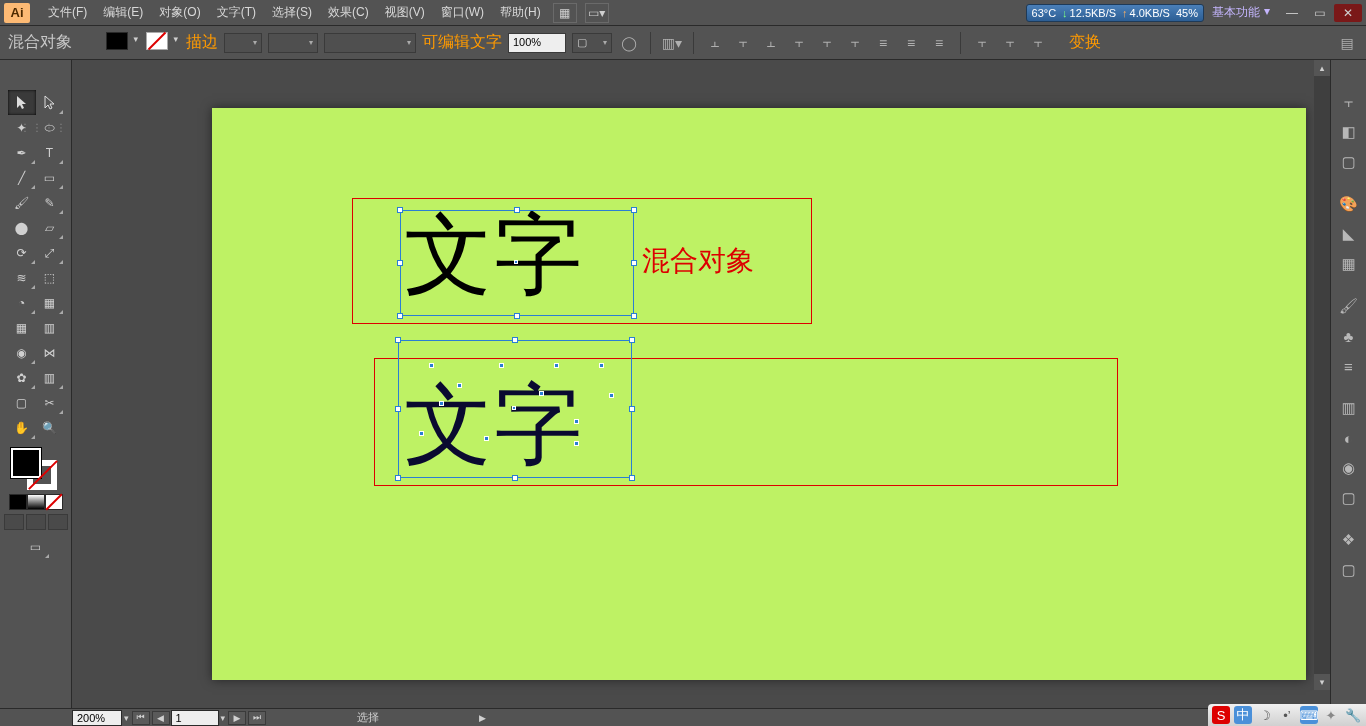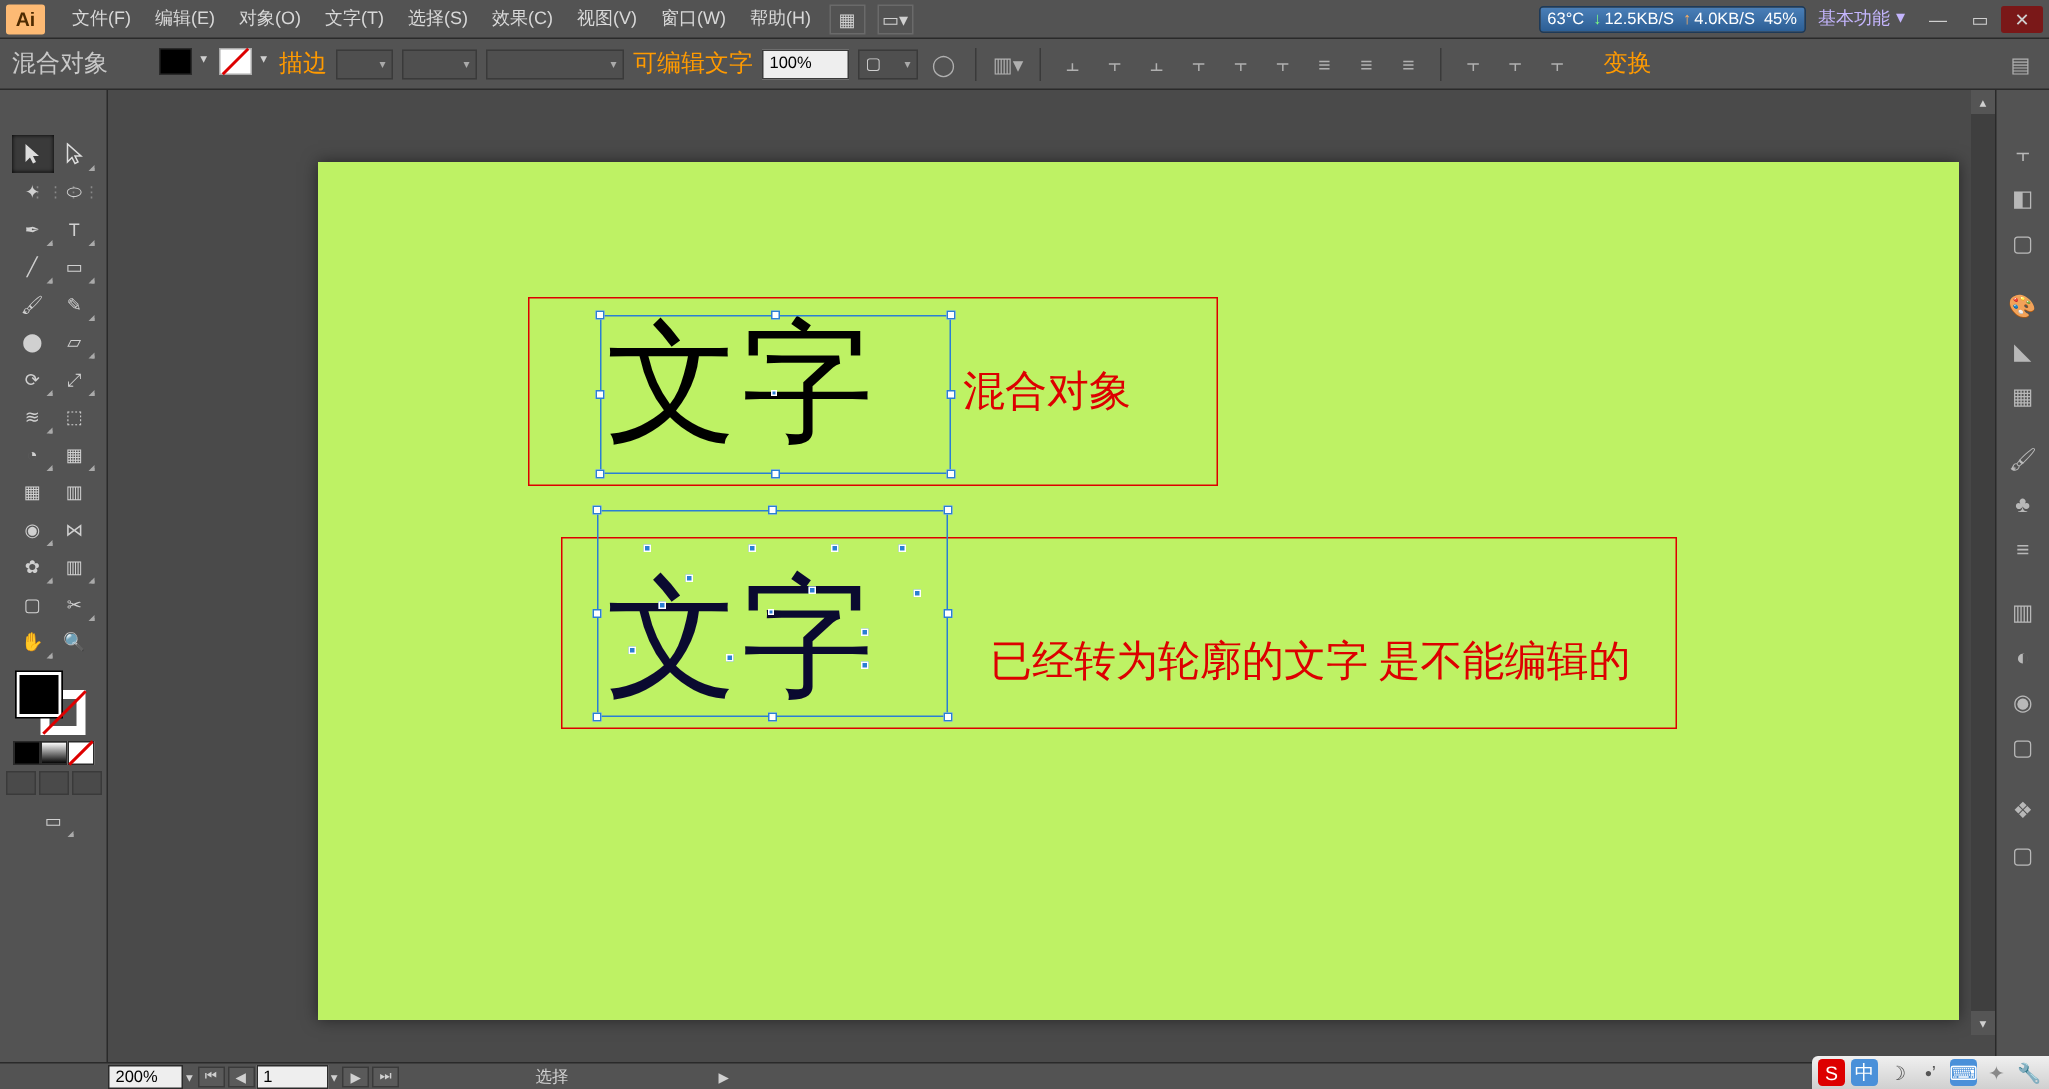--- a/index.html
+++ b/index.html
@@ -286,21 +286,20 @@
   </div>
 
 
   <div class="canvas-area">
     <div class="artboard">
       <div class="redbox box1"></div>
       <div class="redbox box2"></div>
       <div class="cn-large t1">文字</div>
       <div class="cn-large t2">文字</div>
       <div class="redlabel rl1">混合对象</div>
-      <div class="redlabel rl2">已经转为轮廓的文字 是不能编辑的</div>
       <div class="bbox bb1">
         <div class="handle h-tl"></div>
           <div class="handle h-tc"></div>
           <div class="handle h-tr"></div>
         <div class="handle h-ml"></div>
           <div class="handle h-cc"></div>
           <div class="handle h-mr"></div>
         <div class="handle h-bl"></div>
           <div class="handle h-bc"></div>
           <div class="handle h-br"></div>

